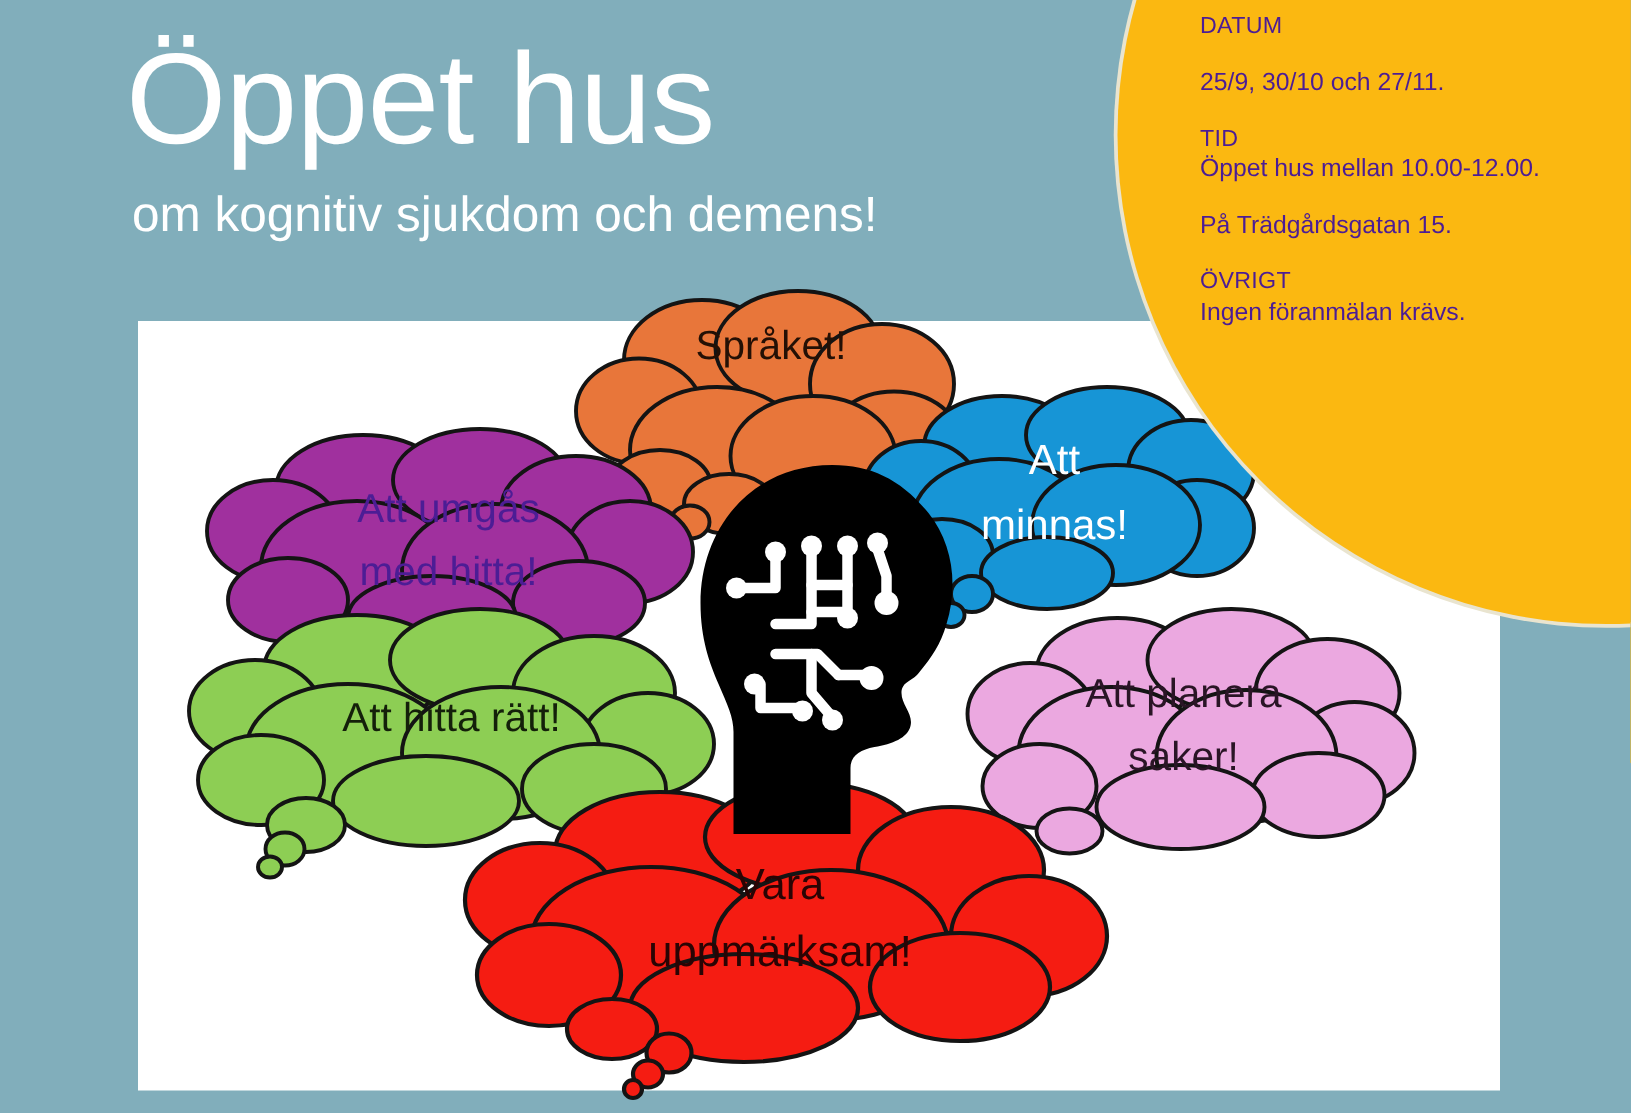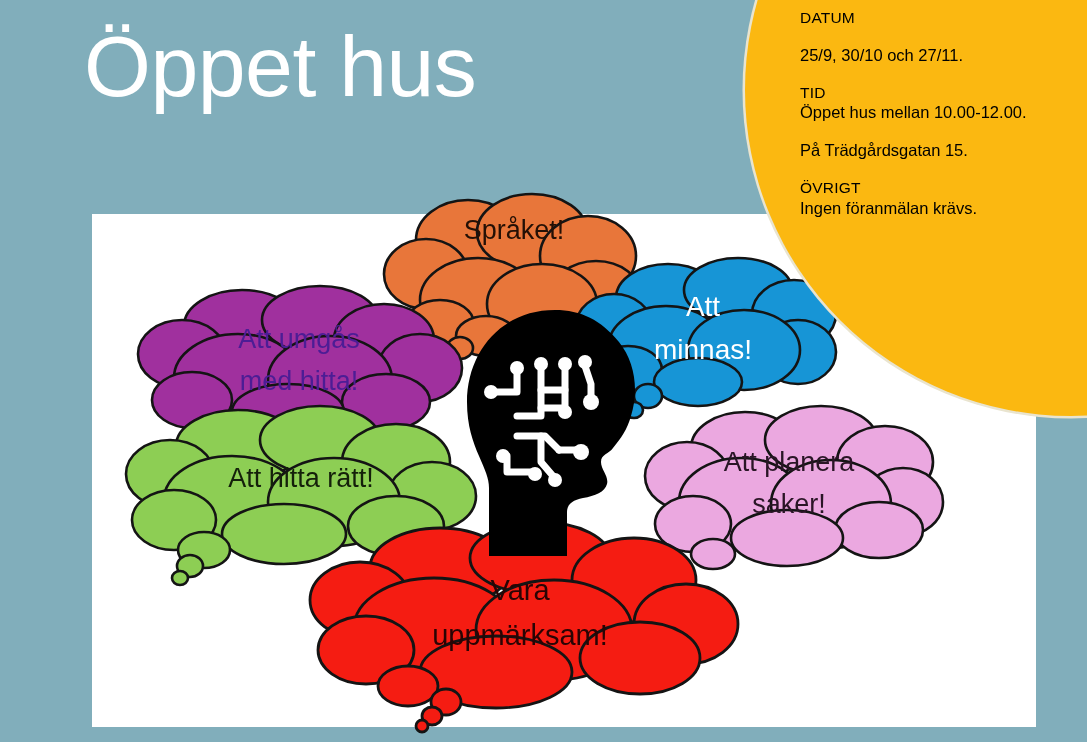--- a/index.html
+++ b/index.html
@@ -21,21 +21,21 @@
     white-space:nowrap;
   }
   #poster-subtitle{
     font-size:33px;color:#ffffff;font-weight:400;
     margin-top:16px;margin-left:4px;white-space:nowrap;
   }
 
   
   #image-panel{
     position:absolute;left:92px;top:214px;width:908px;height:513px;
-    background:#ffffff;overflow:visible;padding-left:36px;
+    background:#ffffff;overflow:visible;
   }
 
   
   #info-circle-wrap{position:absolute;left:0;top:0;width:1087px;height:742px;pointer-events:none;}
   #info-circle{
     position:absolute;
     left:745px;top:-236px;
     width:652px;height:652px;
     border-radius:50%;
     background:#fbb811;
@@ -86,20 +86,21 @@
   
   #head-figure{position:absolute;left:455px;top:306px;width:200px;height:244px;}
 </style>
 </head>
 <body style="background: rgb(129, 174, 187);">
 
 <div id="stage">
 
   <div id="title-block">
     <div id="poster-title">Öppet hus</div>
+    <div id="poster-subtitle">om kognitiv sjukdom och demens!</div>
   </div>
 
   <div id="image-panel">
 
     <div class="bubble" id="bubble-spraket" style="left:290px;top:-18px;">
       <svg width="264" height="172" viewBox="0 0 264 172">
         <g fill="#e8763a" stroke="#141414" stroke-width="2.6">
           <ellipse cx="86" cy="44" rx="52" ry="40"></ellipse>
           <ellipse cx="150" cy="36" rx="55" ry="38"></ellipse>
           <ellipse cx="206" cy="60" rx="48" ry="40"></ellipse>
@@ -263,21 +264,21 @@
           <circle cx="80" cy="168" r="7"></circle>
           <circle cx="100" cy="174" r="7"></circle>
         </g>
       </svg>
     </div>
 
   </div>
 
   <div id="info-circle-wrap">
     <div id="info-circle" style="background: rgb(251, 184, 17);"></div>
-    <div id="info-text" style="color: #000000;">
+    <div id="info-text" style="color: #4c1d95;">
 
       <p class="info-head">DATUM</p>
       <div class="info-gap"></div>
       <p class="info-body"> 25/9, 30/10 och 27/11.</p>
 
       <div class="info-gap"></div>
       <p class="info-head">TID</p>
       <p class="info-body">Öppet hus mellan 10.00-12.00.</p>
 
       <div class="info-gap"></div>

